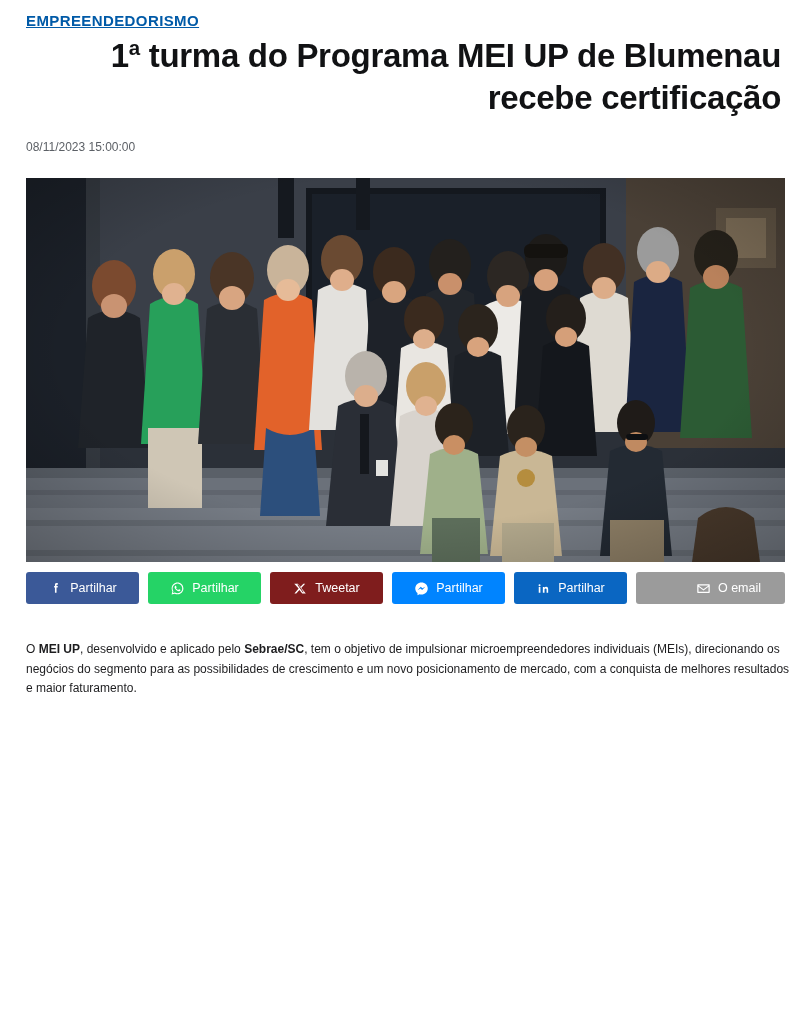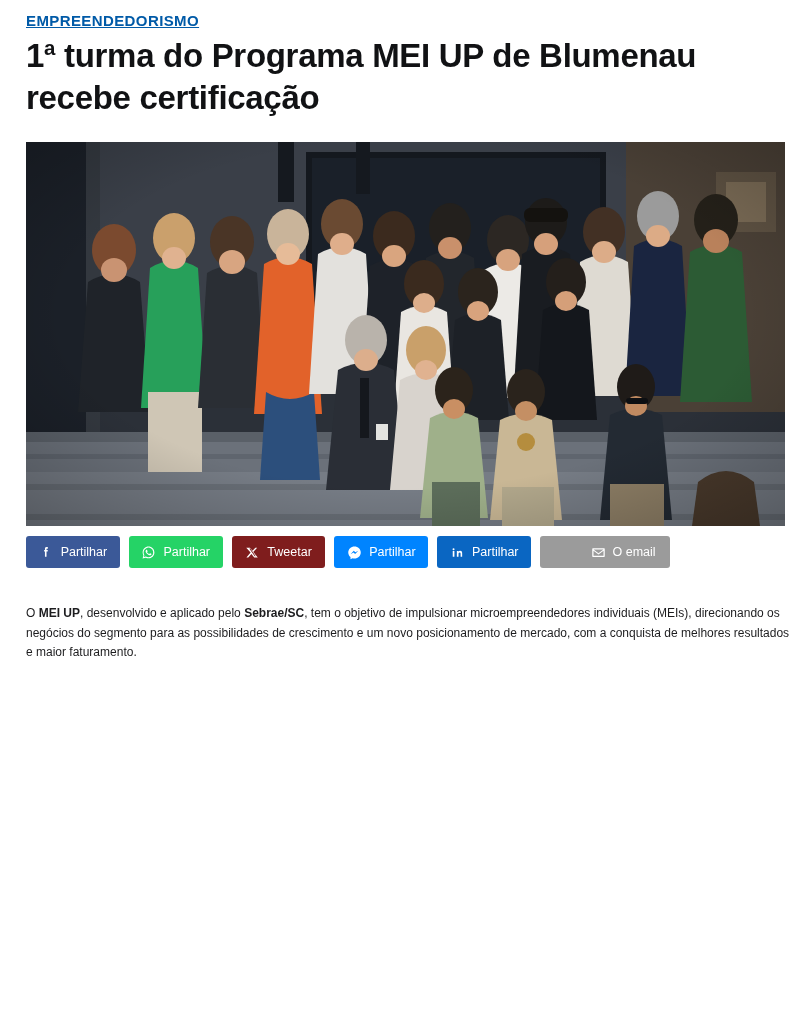--- a/index.html
+++ b/index.html
@@ -33,20 +33,21 @@
   }
 
   .headline {
     font-size: 33px;
     line-height: 1.26;
     font-weight: bold;
     letter-spacing: -0.3px;
     color: #111214;
     margin: 0 0 4px 0;
     padding-right: 4px;
+    text-align: right;
   }
   .headline sup {
     font-size: 0.62em;
     vertical-align: super;
     line-height: 0;
   }
 
   .timestamp {
     font-size: 12px;
     color: #5c6066;
@@ -64,21 +65,21 @@
     overflow: hidden;
     background: #1c1f26;
   }
   .hero svg { display: block; width: 100%; height: 100%; }
 
   
   .share-bar {
     margin-top: 10px;
     display: flex;
     gap: 9px;
-    width: 644px;
+    width: 759px;
   }
   .share-btn {
     flex: 1 1 0;
     height: 32px;
     border: none;
     border-radius: 3px;
     display: flex;
     align-items: center;
     justify-content: center;
     gap: 7px;
@@ -122,20 +123,21 @@
 </style>
 </head>
 <body>
 
 <div class="article">
 
   <a class="category" href="#">EMPREENDEDORISMO</a>
 
   <h1 class="headline"><span>1</span><sup>a</sup><span> turma do Programa MEI UP de Blumenau recebe certificação</span></h1>
 
+  <span class="timestamp">08/11/2023 15:00:00</span>
 
   <div class="hero">
     <svg viewBox="0 0 759 384" preserveAspectRatio="none" role="img">
 
       <rect x="0" y="0" width="759" height="384" fill="#2b3038"></rect>
       <rect x="0" y="0" width="759" height="250" fill="#3a3f48"></rect>
 
       <rect x="0" y="0" width="60" height="290" fill="#1b2028"></rect>
       <rect x="60" y="0" width="14" height="290" fill="#33383f"></rect>
 

